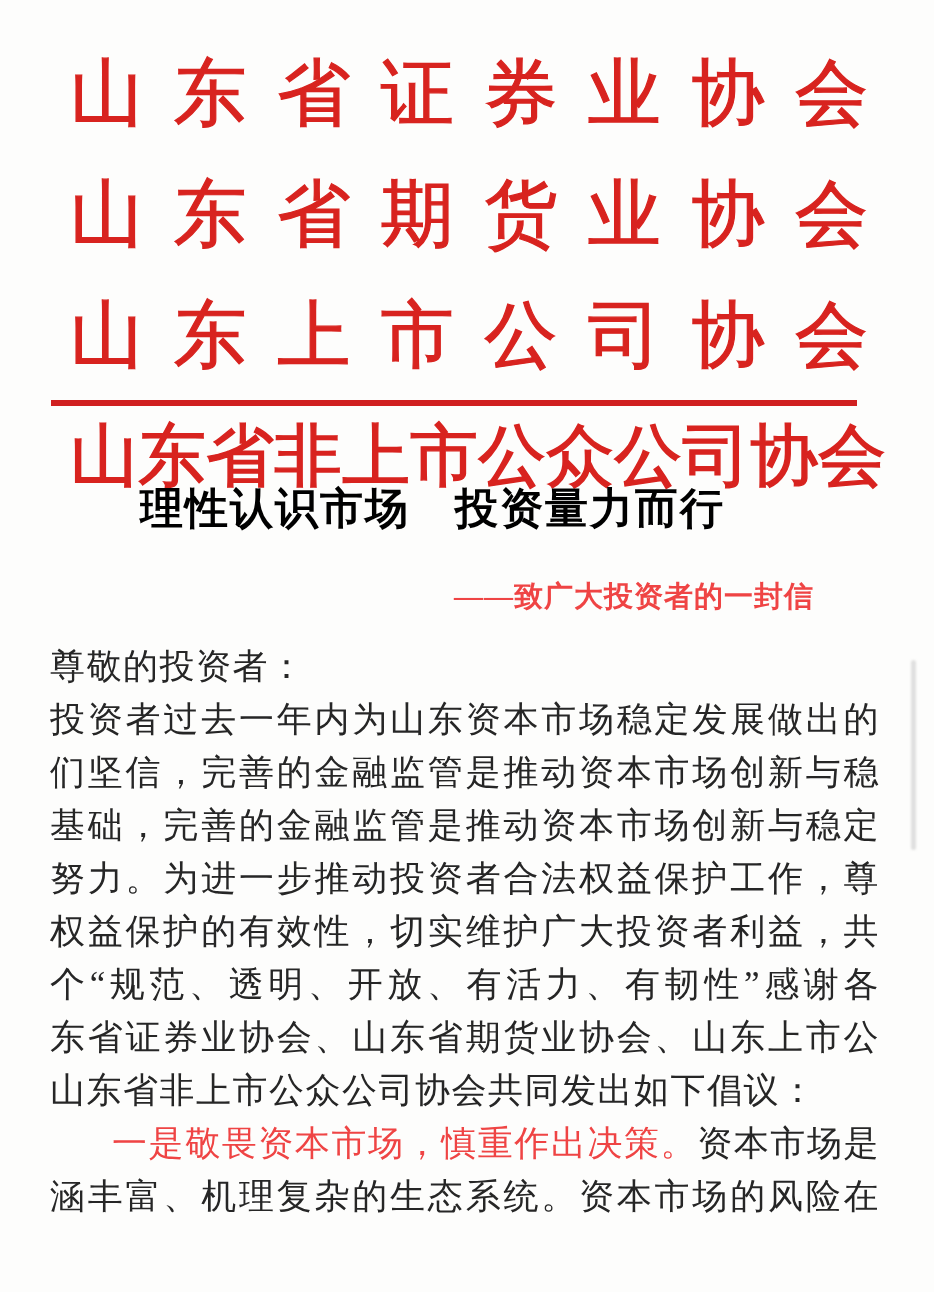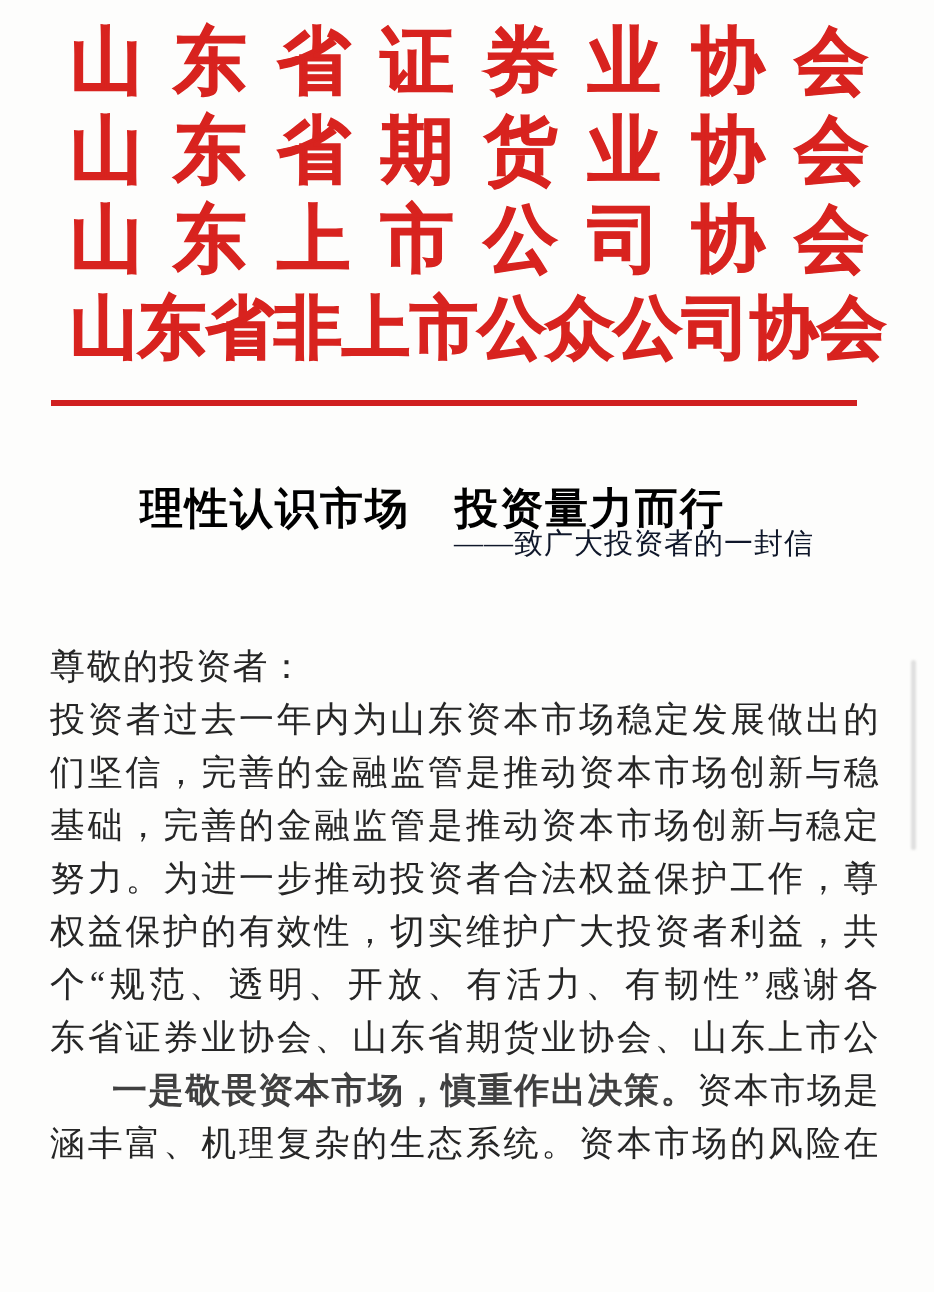--- a/index.html
+++ b/index.html
@@ -22,26 +22,27 @@
     position: absolute;
     top: 17px;
     left: 70px;
     right: 66px;
     color: #d8231f;
   }
   .lh-line {
     height: 89px;
     line-height: 89px;
     font-size: 73px;
-    font-weight: 700;
+    font-weight: 400;
     text-align: justify;
     text-align-last: justify;
     -webkit-text-stroke: 1.2px #d8231f;
     white-space: nowrap;
     letter-spacing: 0;
+    margin-top: 32px;
   }
   .lh-line.small {
     font-size: 68px;
     -webkit-text-stroke: 1.4px #d8231f;
   }
 
   
   .divider {
     position: absolute;
     top: 400px;
@@ -59,25 +60,25 @@
     width: 865px;
     text-align: center;
     font-size: 43px;
     font-weight: 700;
     color: #000000;
     letter-spacing: 2px;
     white-space: nowrap;
   }
   .doc-subtitle {
     position: absolute;
-    top: 524px;
+    top: 577px;
     right: 120px;
     font-size: 29px;
-    font-weight: 400;
-    color: #0f172a;
+    font-weight: 700;
+    color: #ef4444;
     letter-spacing: 1px;
     white-space: nowrap;
   }
 
   
   .body-block {
     position: absolute;
     top: 640px;
     left: 50px;
     width: 830px;
@@ -93,22 +94,22 @@
     overflow: hidden;
   }
   .body-line.no-just {
     text-align: left;
     text-align-last: left;
   }
   .body-line.indent {
     text-indent: 62px;
   }
   .lead-bold {
-    font-weight: 700;
-    color: #404040;
+    font-weight: 400;
+    color: #ef4444;
   }
 
   
   .scan-streak {
     position: absolute;
     top: 660px;
     right: 18px;
     width: 5px;
     height: 190px;
     background: rgba(150,150,150,0.28);
@@ -136,20 +137,21 @@
   <div class="body-block">
     <div class="body-line no-just">尊敬的投资者：</div>
 
     <div class="body-line">投资者过去一年内为山东资本市场稳定发展做出的贡献。我</div>
     <div class="body-line">们坚信，完善的金融监管是推动资本市场创新与稳定的根本</div>
     <div class="body-line">基础，完善的金融监管是推动资本市场创新与稳定的根本</div>
     <div class="body-line">努力。为进一步推动投资者合法权益保护工作，尊敬的投资者</div>
     <div class="body-line">权益保护的有效性，切实维护广大投资者利益，共同打造一</div>
     <div class="body-line">个“规范、透明、开放、有活力、有韧性”感谢各位，山</div>
     <div class="body-line">东省证券业协会、山东省期货业协会、山东上市公司协会及</div>
+    <div class="body-line no-just">山东省非上市公众公司协会共同发出如下倡议：</div>
 
     <div class="body-line indent"><span class="lead-bold">一是敬畏资本市场，慎重作出决策。</span><span>资本市场是一个内</span></div>
     <div class="body-line">涵丰富、机理复杂的生态系统。资本市场的风险在于具有较</div>
   </div>
 
   <div class="scan-streak"></div>
 
 </div>
 
 </body></html>

